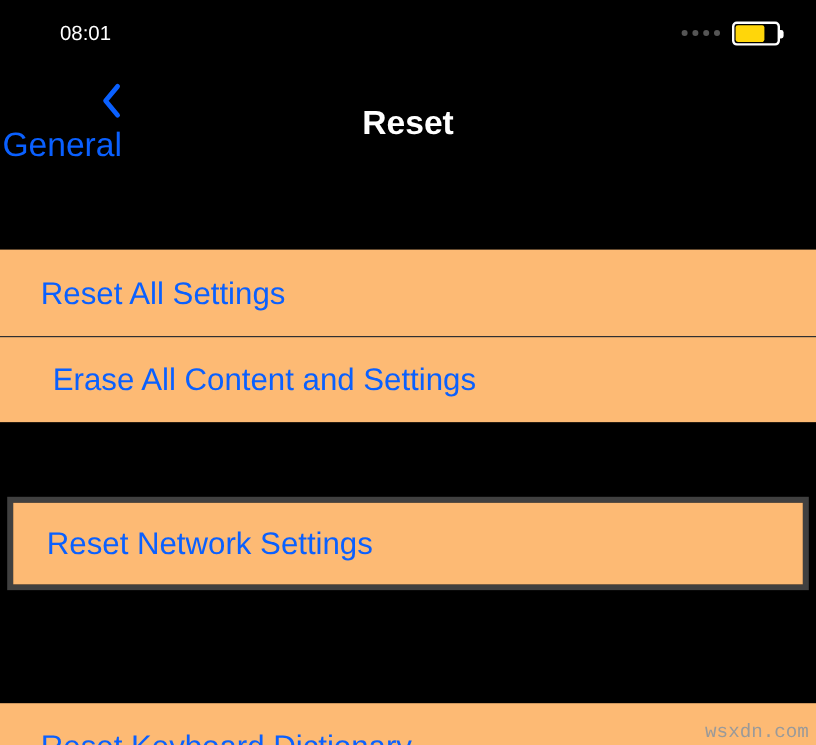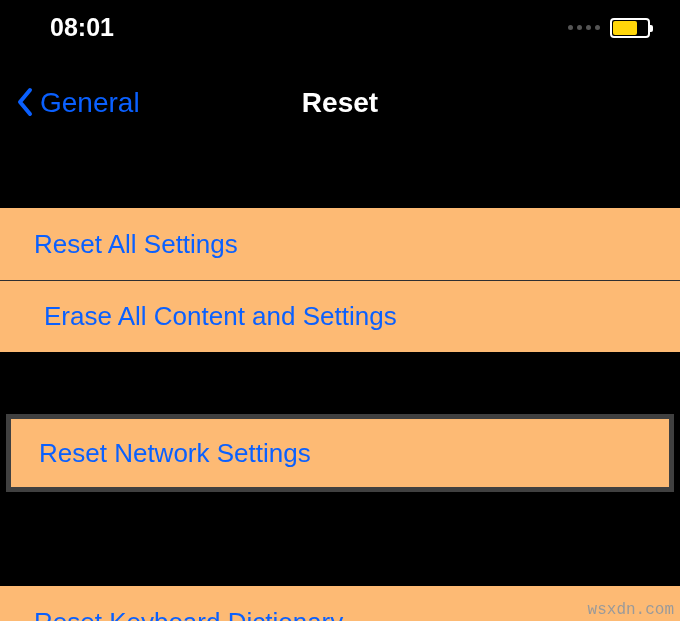--- a/index.html
+++ b/index.html
@@ -19,22 +19,22 @@
     .status-bar {
       height: 55px;
       display: flex;
       justify-content: space-between;
       align-items: center;
       padding: 0 30px 0 50px;
       background: #000;
     }
     .time {
       color: #fff;
-      font-size: 25px;
-      font-weight: 700;
+      font-size: 17px;
+      font-weight: 400;
     }
     .status-right {
       display: flex;
       align-items: center;
       gap: 10px;
     }
     .dots {
       display: flex;
       gap: 4px;
     }
@@ -72,25 +72,26 @@
     }
     .nav-bar {
       height: 95px;
       background: #000;
       position: relative;
       display: flex;
       align-items: center;
     }
     .back-button {
       display: flex;
-      align-items: flex-start;
+      align-items: flex-end;
       gap: 6px;
       position: absolute;
-      left: 16px;
+      left: 2px;
       cursor: pointer;
+      flex-direction: column;
     }
     .chevron-left {
       width: 18px;
       height: 30px;
     }
     .back-label {
       color: #0a60ff;
       font-size: 28px;
       font-weight: 400;
     }

